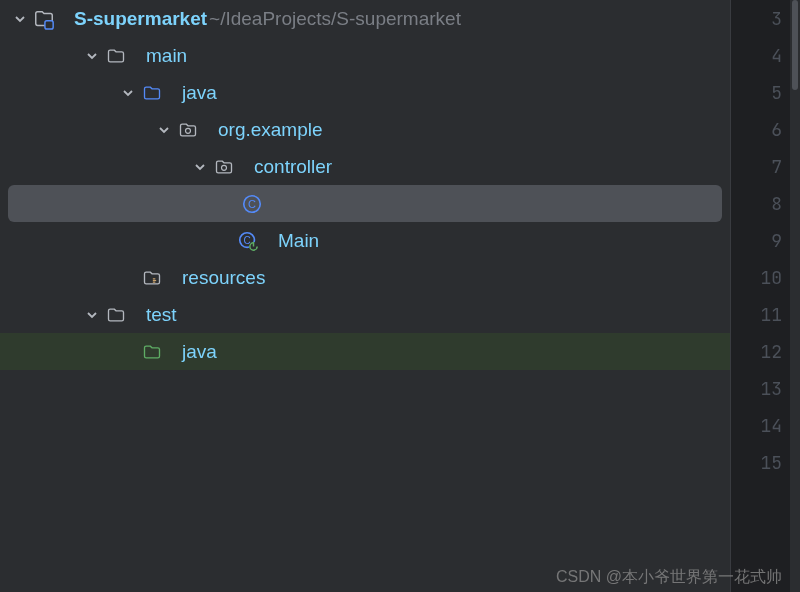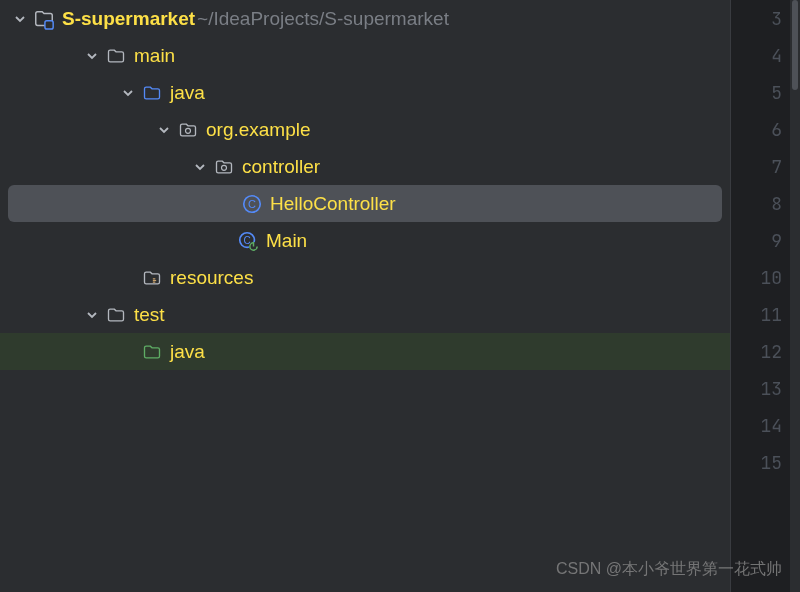--- a/index.html
+++ b/index.html
@@ -44,21 +44,21 @@
     }
     .arrow svg { width: 12px; height: 12px; }
     .icon {
       width: 24px;
       height: 24px;
       display: inline-flex;
       align-items: center;
       justify-content: center;
       margin-right: 6px;
     }
-    .label { color: #fde047; }
+    .label { color: #7dd3fc; margin-left: 12px; }
     .label.bold { font-weight: 600; }
     .path-hint { color: #7a7e85; margin-left: 2px; font-weight: 400; }
     .gutter {
       width: 70px;
       background: #1e1f22;
       border-left: 1px solid #393b40;
       display: flex;
       flex-direction: column;
       align-items: flex-end;
       padding-right: 18px;
@@ -67,21 +67,21 @@
     .gutter .ln {
       height: 37px;
       display: flex;
       align-items: center;
       color: #4b5059;
       font-size: 18px;
       font-family: 'JetBrains Mono', Consolas, monospace;
     }
     .watermark {
       position: absolute;
-      bottom: 12px;
+      bottom: 4px;
       right: 18px;
       color: #888;
       font-size: 16px;
       opacity: 0.8;
     }
     .scrollbar {
       position: absolute;
       right: 0;
       top: 0;
       width: 10px;
@@ -185,21 +185,20 @@
   </div>
 
   <div class="row selected">
     <span class="indent" style="width:232px"></span>
     <span class="icon">
       <svg viewBox="0 0 24 24" width="22" height="22">
         <circle cx="12" cy="12" r="9" fill="none" stroke="#548af7" stroke-width="1.8"></circle>
         <text x="12" y="16" text-anchor="middle" font-size="12" fill="#548af7" font-family="sans-serif">C</text>
       </svg>
     </span>
-    <span class="label">HelloController</span>
   </div>
 
   <div class="row">
     <span class="indent" style="width:204px"></span>
     <span class="arrow" style="width:24px"></span>
     <span class="icon">
       <svg viewBox="0 0 24 24" width="22" height="22">
         <circle cx="11" cy="11" r="8" fill="none" stroke="#548af7" stroke-width="1.8"></circle>
         <text x="11" y="15" text-anchor="middle" font-size="11" fill="#548af7" font-family="sans-serif">C</text>
         <circle cx="18" cy="18" r="5" fill="#2b2d30"></circle>

